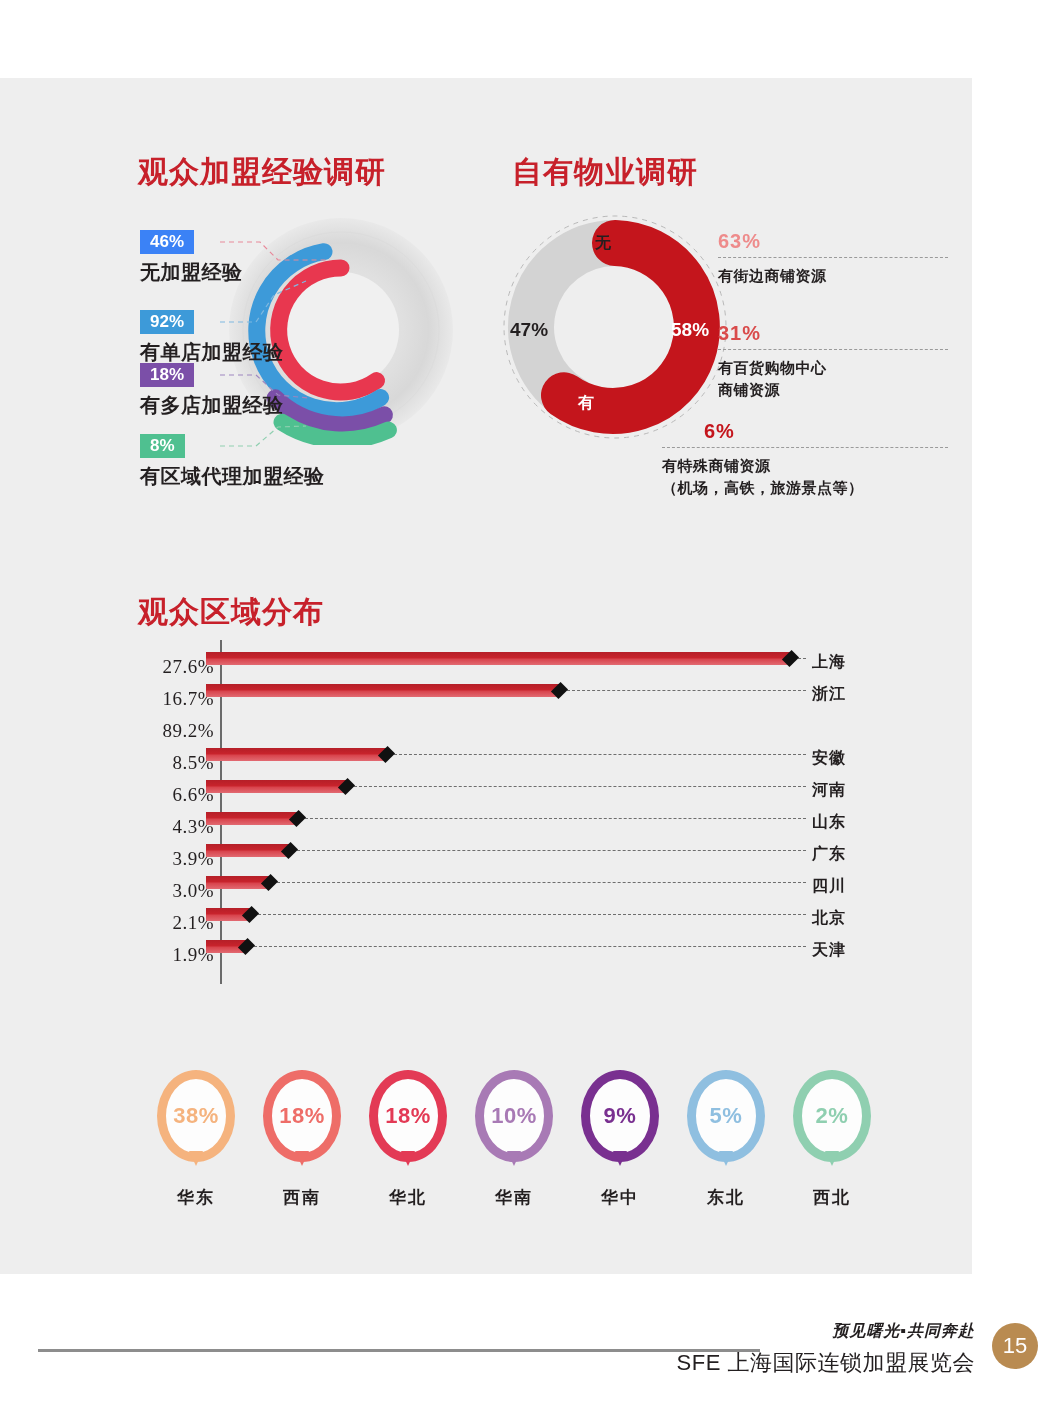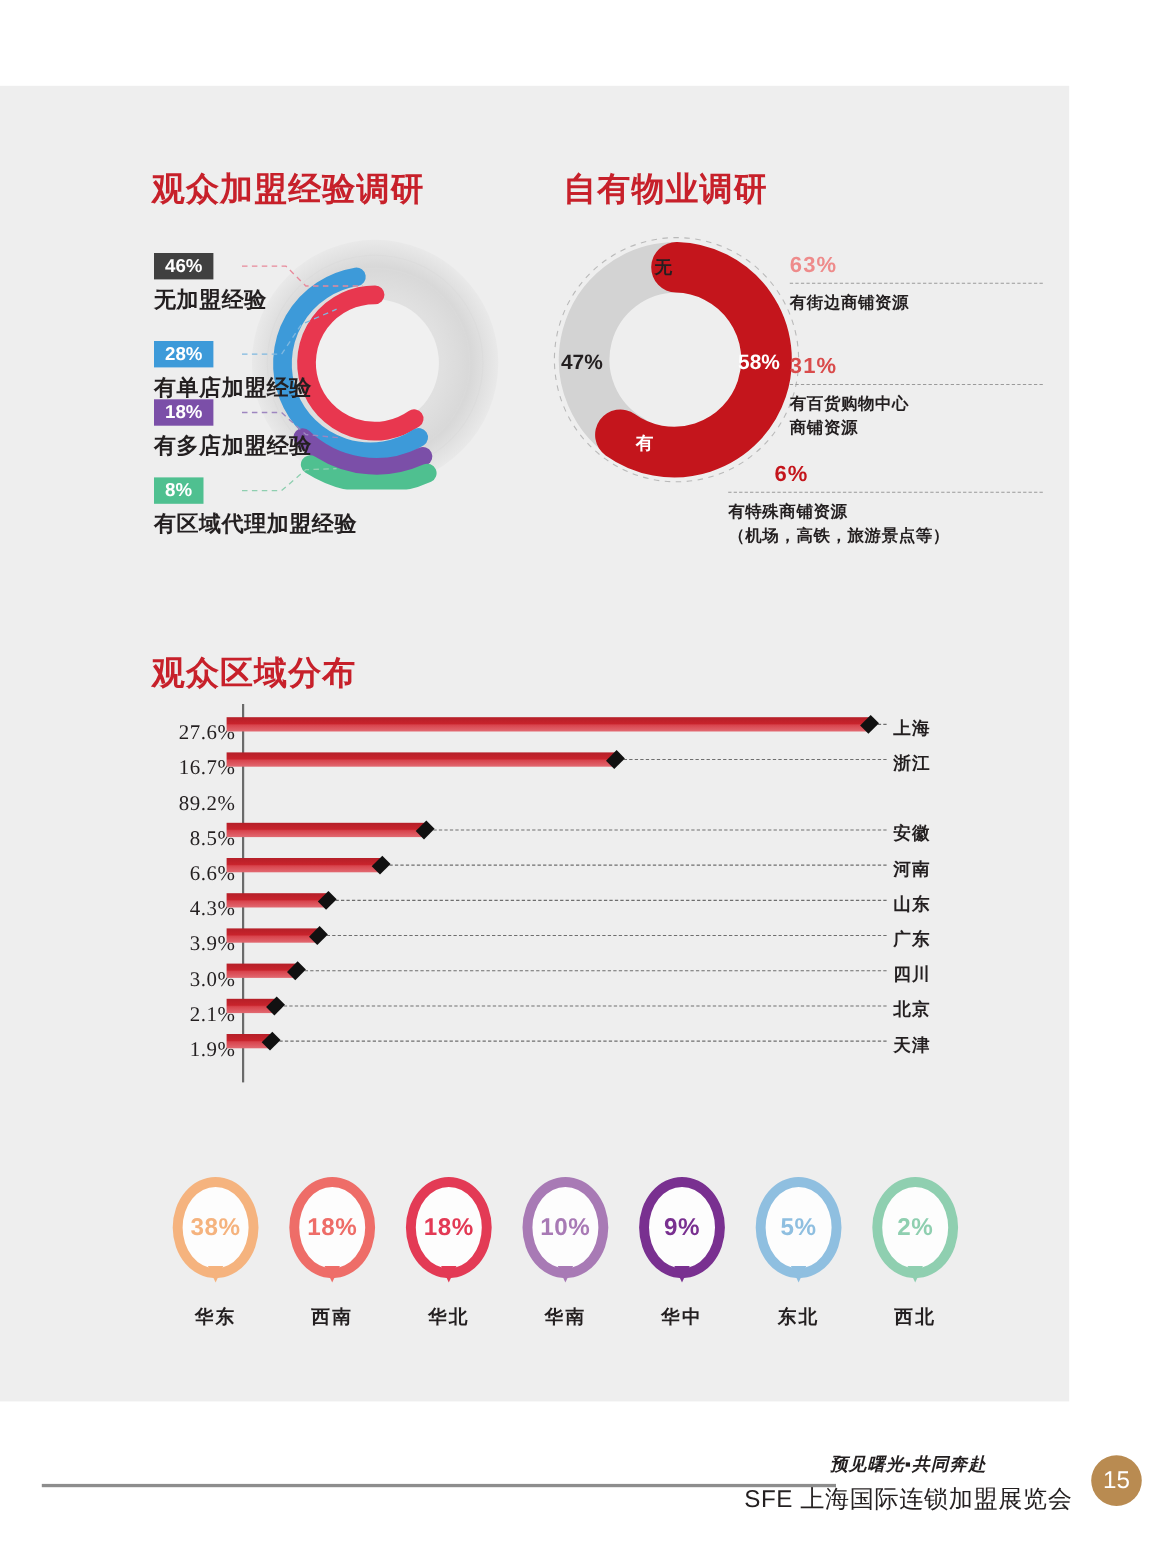--- a/index.html
+++ b/index.html
@@ -108,21 +108,21 @@
     width:0;height:0;border-left:7px solid transparent;border-right:7px solid transparent;
     border-top:15px solid #ccc;
   }
   .pin-name{
     margin-top:24px;font-size:17px;font-weight:bold;color:#231f20;letter-spacing:2px;
   }
 
   
   #footer{position:absolute;left:0;top:1297px;width:1063px;height:120px;}
   #footer-rule{position:absolute;left:38px;top:52px;width:722px;height:3px;background:#8d8d8d;}
-  #footer-txt{position:absolute;right:88px;top:24px;text-align:center;}
+  #footer-txt{position:absolute;right:88px;top:24px;text-align:right;}
   #footer-line1{
     font-size:16px;font-weight:bold;font-style:italic;color:#231f20;letter-spacing:1px;
   }
   #footer-line2{
     margin-top:6px;font-size:22px;color:#231f20;letter-spacing:.5px;
   }
   #page-badge{
     position:absolute;right:25px;top:26px;width:46px;height:46px;border-radius:50%;
     background:#b98b51;color:#ffffff;font-size:22px;
     display:flex;align-items:center;justify-content:center;
@@ -164,25 +164,25 @@
   </svg>
 
   <svg style="position:absolute;left:0;top:0;width:350px;height:275px;pointer-events:none">
     <polyline points="82,27 122,27 140,45 192,45" fill="none" stroke="#e8899a" stroke-width="1.2" stroke-dasharray="5,4"></polyline>
     <polyline points="82,107 118,107 136,80 168,66" fill="none" stroke="#7fb8e0" stroke-width="1.2" stroke-dasharray="5,4"></polyline>
     <polyline points="82,160 118,160 140,180 170,183" fill="none" stroke="#9e86c0" stroke-width="1.2" stroke-dasharray="5,4"></polyline>
     <polyline points="82,231 118,231 140,212 168,211" fill="none" stroke="#8fcfb0" stroke-width="1.2" stroke-dasharray="5,4"></polyline>
   </svg>
 
   <div class="legend-item" id="lg0">
-    <span class="legend-pct" style="background:#404040">46%</span>
+    <span class="legend-pct" style="background:#3b82f6">46%</span>
     <span class="legend-lbl">无加盟经验</span>
   </div>
   <div class="legend-item" id="lg1">
-    <span class="legend-pct" style="background:#3d9ad9">28%</span>
+    <span class="legend-pct" style="background:#3d9ad9">92%</span>
     <span class="legend-lbl">有单店加盟经验</span>
   </div>
   <div class="legend-item" id="lg2">
     <span class="legend-pct" style="background:#7b4fa8">18%</span>
     <span class="legend-lbl">有多店加盟经验</span>
   </div>
   <div class="legend-item" id="lg3">
     <span class="legend-pct" style="background:#4fc090">8%</span>
     <span class="legend-lbl">有区域代理加盟经验</span>
   </div>

